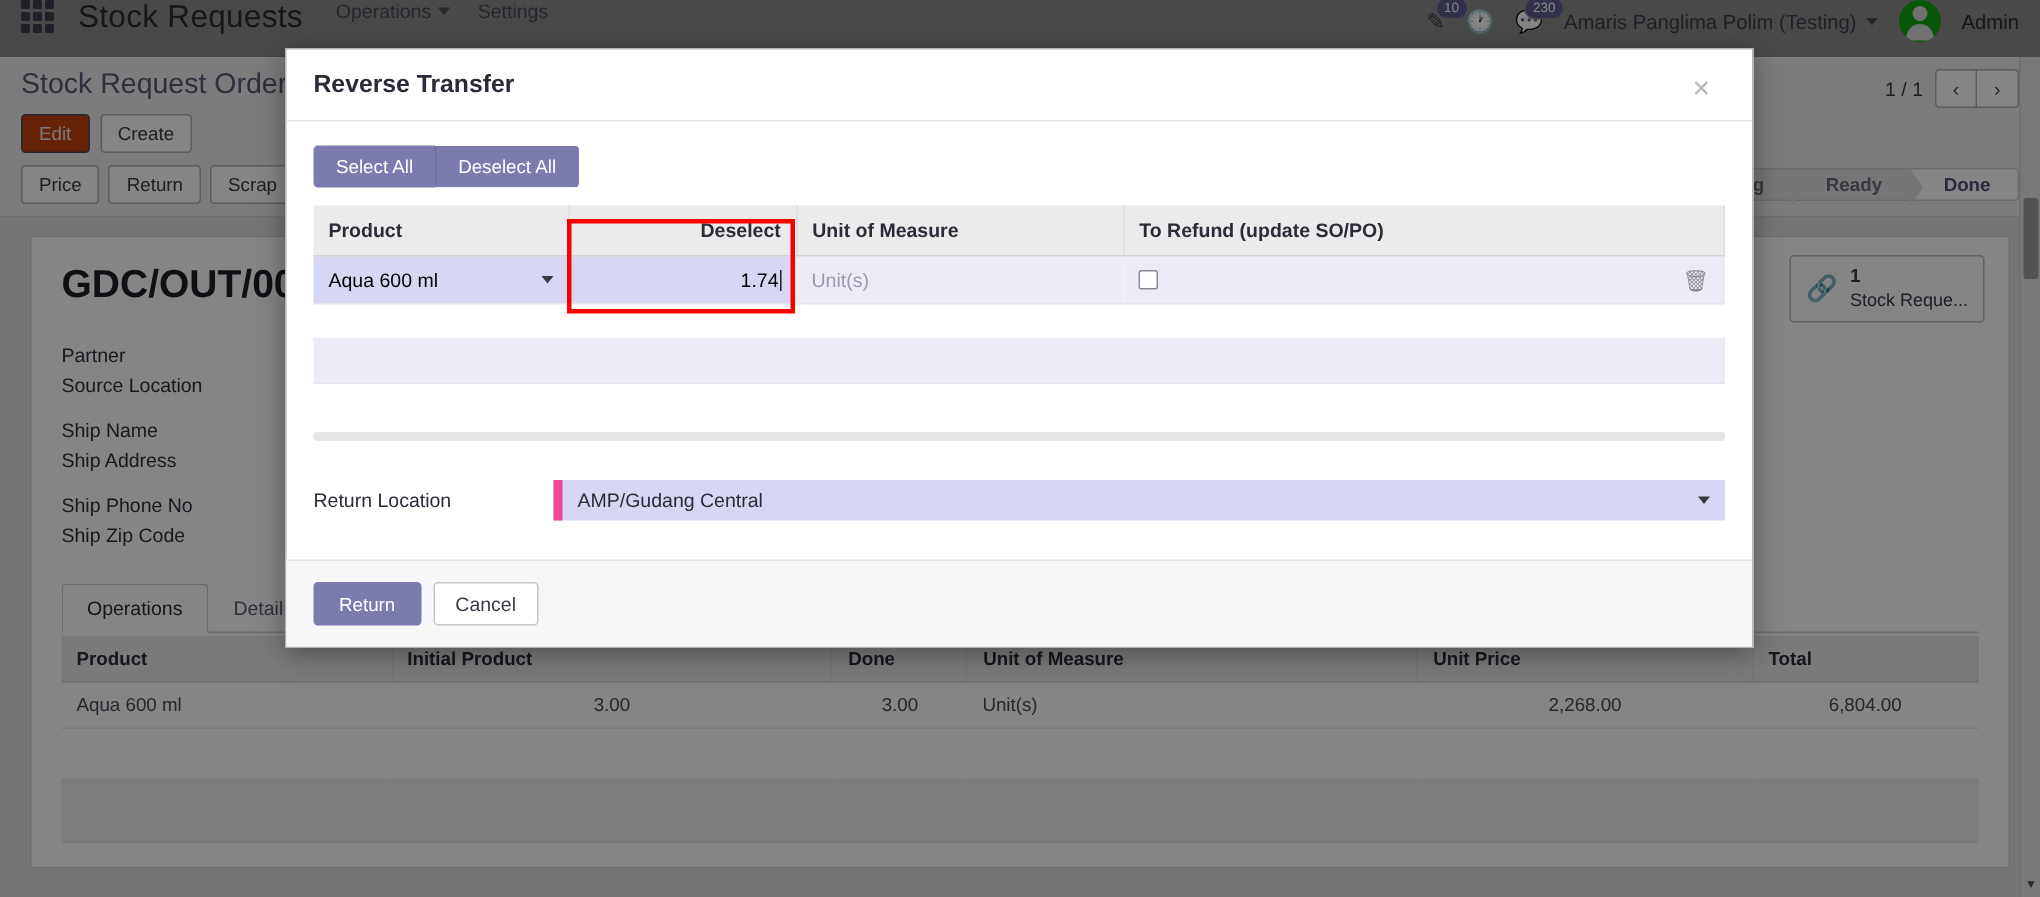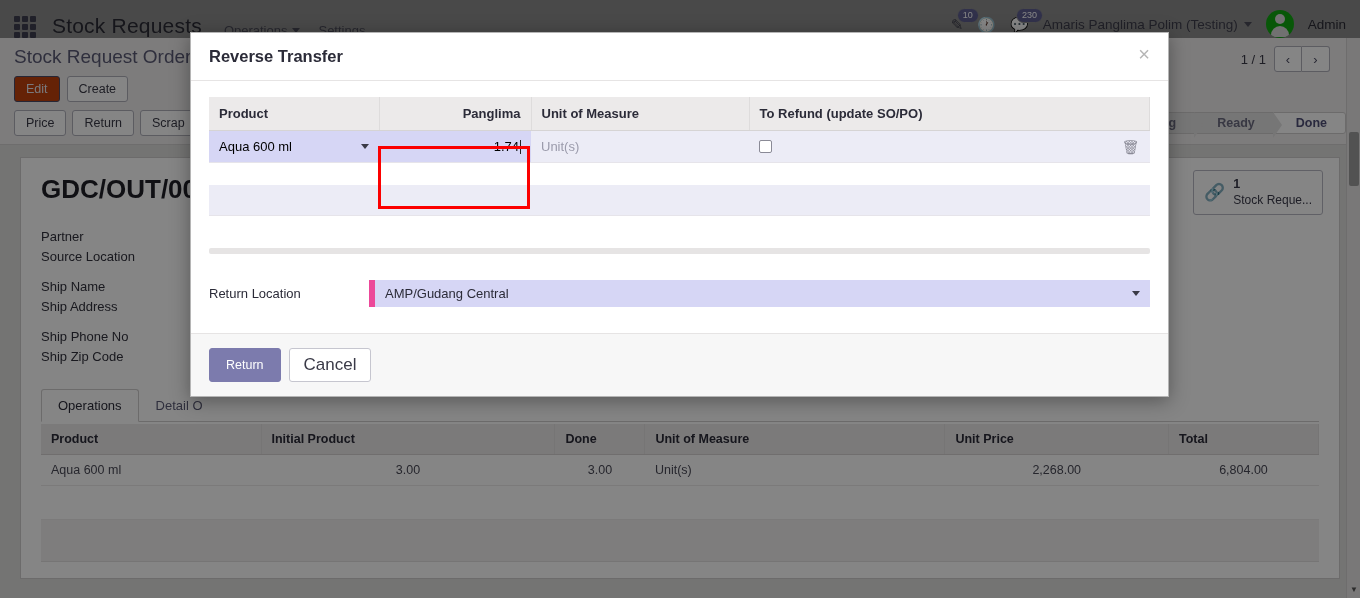--- a/index.html
+++ b/index.html
@@ -17,21 +17,21 @@
   }
   #dim-overlay {
     position: absolute; inset: 0;
     background: rgba(0,0,0,0.48);
     z-index: 50;
   }
 
   
   .topbar {
     height: 38px; background: #8d8d8d;
-    display: flex; align-items: flex-end;
+    display: flex; align-items: flex-start;
     padding: 0 10px;
     position: relative;
   }
   .apps-grid {
     width: 22px; height: 22px;
     display: grid; grid-template-columns: repeat(3,1fr); grid-template-rows: repeat(3,1fr);
     gap: 2px; margin-right: 16px; margin-left: 4px;
   }
   .apps-grid i { background: #3f3f4f; display: block; border-radius: 1px; }
   .brand-title {
@@ -76,21 +76,21 @@
   .control-panel { padding: 8px 14px 0 14px; }
   .breadcrumb { font-size: 19px; color: #5a5a75; margin-bottom: 8px; }
   .btn-row { display: flex; align-items: center; gap: 7px; }
   .btn {
     font-size: 12.5px; padding: 5px 11px; border-radius: 3px;
     border: 1px solid #b0b0bb; background: #fff; color: #3a3a47; cursor: pointer;
     font-family: inherit;
   }
   .btn-primary { background: #c2410c; color: #e8e8ef; border-color: #4b4b68; }
   .cp-right {
-    position: absolute; right: 30px; top: 46px;
+    position: absolute; right: 14px; top: 46px;
     display: flex; align-items: center; gap: 8px;
   }
   .pager-text { font-size: 13px; color: #3a3a47; }
   .pager-btns { display: flex; }
   .pager-btns button {
     width: 28px; height: 26px; border: 1px solid #b0b0bb; background: #fff;
     color: #4a4a60; font-size: 13px; cursor: pointer; font-family: inherit;
   }
   .pager-btns button:first-child { border-radius: 3px 0 0 3px; }
   .pager-btns button:last-child { border-radius: 0 3px 3px 0; border-left: none; }
@@ -175,22 +175,22 @@
   .right-scroll .arr-dn { bottom: 4px; }
 
   
   .modal {
     position: absolute; left: 190px; top: 32px;
     width: 979px; z-index: 100;
     background: #fff; border: 1px solid #b5b5b5;
     box-shadow: 0 4px 18px rgba(0,0,0,0.35);
   }
   .modal-header {
-    padding: 14px 18px 14px 18px; border-bottom: 1px solid #e6e4e4;
-    display: flex; align-items: flex-start;
+    padding: 14px 28px 14px 18px; border-bottom: 1px solid #e6e4e4;
+    display: flex; align-items: flex-end;
   }
   .modal-title { font-size: 16.5px; font-weight: bold; color: #2b2b38; }
   .modal-close {
     margin-left: auto; font-size: 20px; color: #b6b6b6; line-height: 14px;
     background: none; border: none; cursor: pointer; font-family: inherit;
   }
   .modal-body { padding: 16px 18px 0 18px; }
   .sel-btns { display: flex; margin-bottom: 12px; }
   .btn-odoo {
     background: #7c7bad; border: 1px solid #7c7bad; color: #fff;
@@ -257,21 +257,21 @@
     margin-top: 22px; padding: 14px 18px; background: #f7f7f7;
     border-top: 1px solid #e6e4e4; display: flex; gap: 8px;
   }
   .btn-return {
     background: #7c7bad; border: 1px solid #7c7bad; color: #fff;
     font-size: 12.5px; padding: 6px 16px; border-radius: 3px; cursor: pointer;
     font-family: inherit;
   }
   .btn-cancel {
     background: #fff; border: 1px solid #c6c6cf; color: #3a3a47;
-    font-size: 17px; padding: 6px 14px; border-radius: 3px; cursor: pointer;
+    font-size: 13px; padding: 6px 14px; border-radius: 3px; cursor: pointer;
     font-family: inherit;
   }
 </style>
 </head>
 <body>
 
 <div id="app-background">
 
   <div class="topbar">
     <div class="apps-grid">
@@ -411,26 +411,30 @@
 
 <div id="dim-overlay"></div>
 
 <div class="modal">
   <div class="modal-header">
     <div class="modal-title">Reverse Transfer</div>
     <button class="modal-close">×</button>
   </div>
 
   <div class="modal-body">
+    <div class="sel-btns">
+      <button class="btn-odoo">Select All</button>
+      <button class="btn-odoo">Deselect All</button>
+    </div>
 
     <table class="modal-table">
       <thead>
         <tr>
           <th style="width:170px">Product</th>
-          <th class="ta-right" style="width:152px">Panglima</th>
+          <th class="ta-right" style="width:152px">Deselect</th>
           <th style="width:218px">Unit of Measure</th>
           <th>To Refund (update SO/PO)</th>
         </tr>
       </thead>
       <tbody>
         <tr>
           <td>
             <div class="cell-editable">
               <span>Aqua 600 ml</span>
               <span class="prod-caret"></span>

